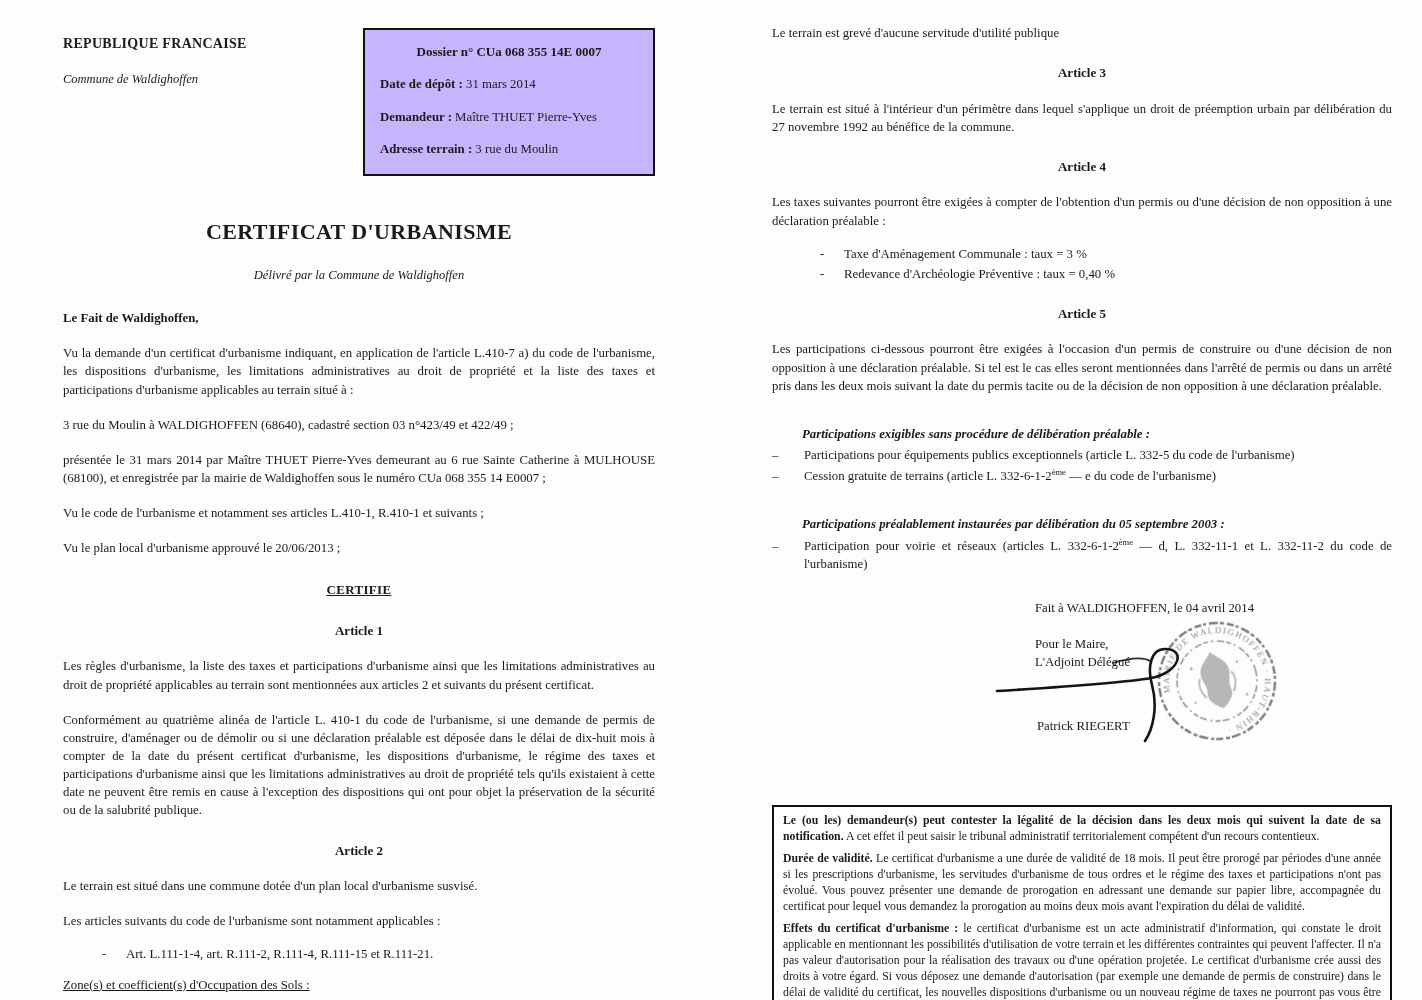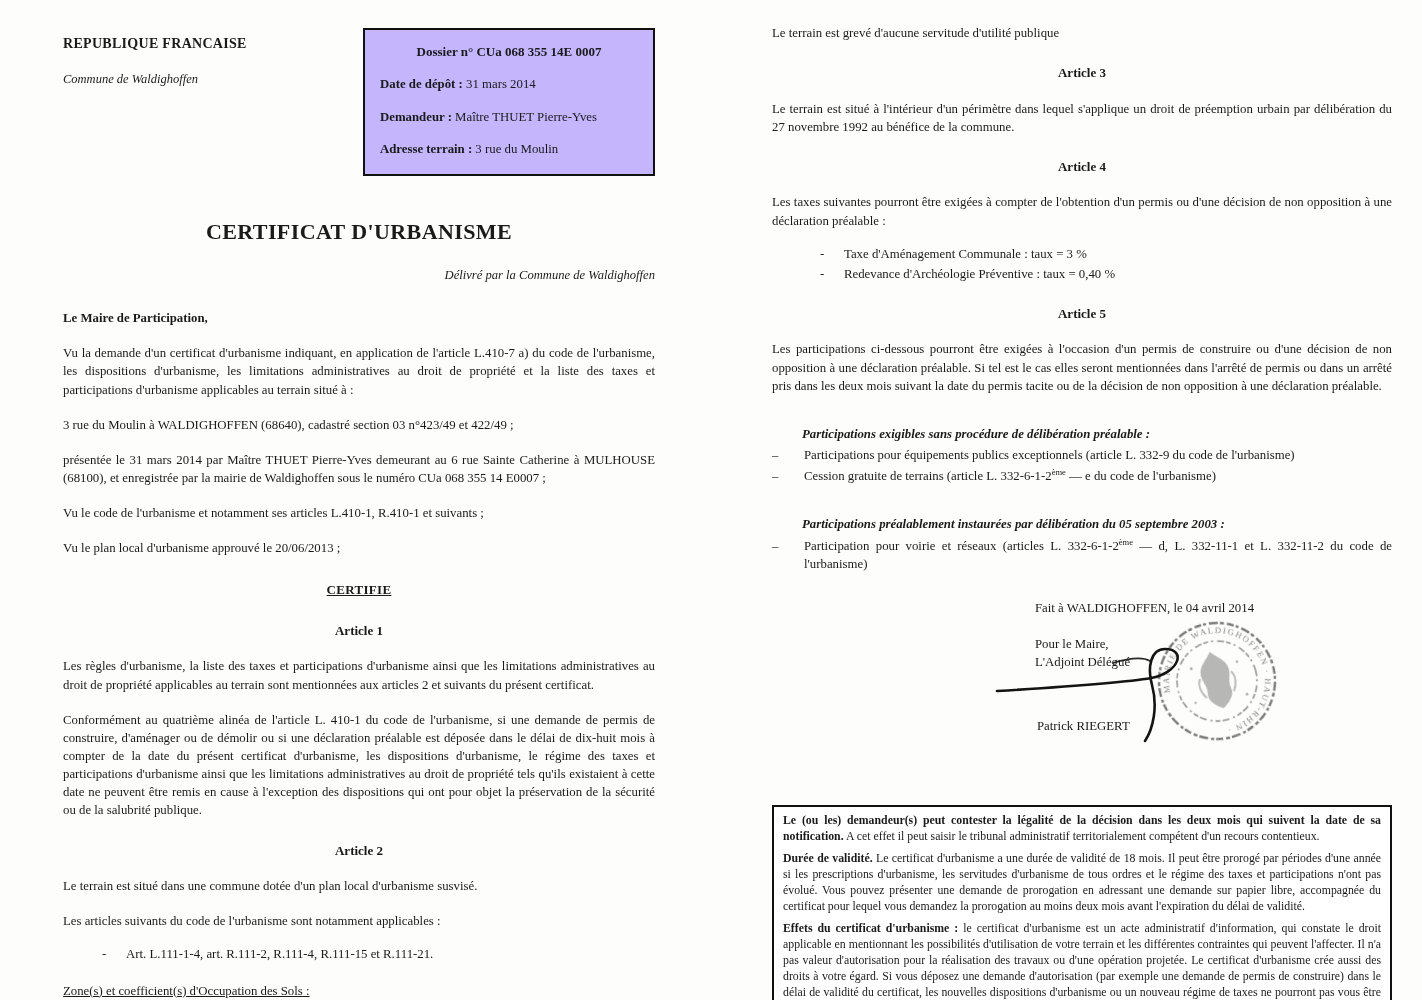--- a/index.html
+++ b/index.html
@@ -22,28 +22,28 @@
   .commune{font-style:italic;margin-top:17px;margin-left:0;font-size:12.5px;}
   .dossier-box{
     margin-left:auto;width:258px;border:2px solid #111;
     padding:13px 15px 16px 15px;background:#c4b5fd;
   }
   .dossier-box .dnum{font-weight:bold;text-align:center;font-size:13px;margin-bottom:4px;}
   .dossier-box .drow{margin-top:14px;font-size:12.8px;}
   .dossier-box .drow .lbl{font-weight:bold;}
   
   .doc-title{font-size:22px;font-weight:bold;text-align:center;margin-top:40px;letter-spacing:.4px;}
-  .doc-sub{font-style:italic;text-align:right;margin-top:20px;font-size:12.6px;}
+  .doc-sub{font-style:italic;text-align:center;margin-top:20px;font-size:12.6px;}
   .maire{font-weight:bold;margin-top:24px;}
   .para{margin-top:17px;}
   .art-head{font-weight:bold;text-align:center;margin-top:22px;font-size:13px;}
   .certifie{font-weight:bold;text-decoration:underline;text-align:center;margin-top:24px;font-size:13px;letter-spacing:.3px;}
   .li-dash{margin-top:15px;padding-left:63px;text-indent:-24px;}
   .li-dash .dash{display:inline-block;width:24px;text-indent:0;}
-  .zones-head{margin-top:18px;text-decoration:underline;}
+  .zones-head{margin-top:12px;text-decoration:underline;}
   
   .tax-li{padding-left:72px;text-indent:-24px;margin-top:2px;}
   .tax-li .dash{display:inline-block;width:24px;text-indent:0;}
   .part-li{margin-top:3px;padding-left:32px;text-indent:-32px;}
   .part-li .dash{display:inline-block;width:32px;text-indent:0;}
   .part-head{font-weight:bold;font-style:italic;margin-top:30px;margin-left:30px;}
   sup{font-size:8.5px;vertical-align:super;line-height:0;}
   
   .sign-block{position:relative;margin-top:26px;margin-left:263px;height:178px;}
   .fait{margin-bottom:18px;}
@@ -73,21 +73,21 @@
       <div class="dnum">Dossier n° CUa 068 355 14E 0007</div>
       <div class="drow"><span class="lbl">Date de dépôt :</span><span> 31 mars 2014</span></div>
       <div class="drow"><span class="lbl">Demandeur :</span><span> Maître THUET Pierre-Yves</span></div>
       <div class="drow"><span class="lbl">Adresse terrain :</span><span> 3 rue du Moulin</span></div>
     </div>
   </div>
 
   <div class="doc-title">CERTIFICAT D'URBANISME</div>
   <div class="doc-sub">Délivré par la Commune de Waldighoffen</div>
 
-  <p class="maire">Le Maire de Participation,</p>
+  <p class="maire">Le Fait de Waldighoffen,</p>
 
   <p class="para just">Vu la demande d'un certificat d'urbanisme indiquant, en application de l'article L.410-7 a) du code de l'urbanisme, les dispositions d'urbanisme, les limitations administratives au droit de propriété et la liste des taxes et participations d'urbanisme applicables au terrain situé à :</p>
   <p class="para just">3 rue du Moulin à WALDIGHOFFEN (68640), cadastré section 03 n°423/49 et 422/49 ;</p>
   <p class="para just">présentée le 31 mars 2014 par Maître THUET Pierre-Yves demeurant au 6 rue Sainte Catherine à MULHOUSE (68100), et enregistrée par la mairie de Waldighoffen sous le numéro  CUa 068 355 14 E0007 ;</p>
   <p class="para just">Vu le code de l'urbanisme et notamment ses articles L.410-1, R.410-1 et suivants ;</p>
   <p class="para just">Vu le plan local d'urbanisme approuvé le 20/06/2013 ;</p>
 
   <div class="certifie">CERTIFIE</div>
 
   <div class="art-head">Article 1</div>
@@ -117,21 +117,21 @@
   <div style="margin-top:15px;">
     <p class="tax-li"><span class="dash">-</span><span>Taxe d'Aménagement Communale : taux = 3 %</span></p>
     <p class="tax-li"><span class="dash">-</span><span>Redevance d'Archéologie Préventive : taux = 0,40 %</span></p>
   </div>
 
   <div class="art-head">Article 5</div>
   <p class="para just">Les participations ci-dessous pourront être exigées à l'occasion d'un permis de construire ou d'une décision de non opposition à une déclaration préalable. Si tel est le cas elles seront mentionnées dans l'arrêté de permis ou dans un arrêté pris dans les deux mois suivant la date du permis tacite ou de la décision de non opposition à une déclaration préalable.</p>
 
   <p class="part-head">Participations exigibles sans procédure de délibération préalable :</p>
 
-  <p class="part-li"><span class="dash">–</span><span>Participations pour équipements publics exceptionnels (article L. 332-9 du code de l'urbanisme)</span></p>
+  <p class="part-li"><span class="dash">–</span><span>Participations pour équipements publics exceptionnels (article L. 332-5 du code de l'urbanisme)</span></p>
   <p class="part-li"><span class="dash">–</span><span>Cession gratuite de terrains (article L. 332-6-1-2</span><sup>ème</sup><span> — e du code de l'urbanisme)</span></p>
 
   <p class="part-head">Participations préalablement instaurées par délibération du 05 septembre 2003 :</p>
 
   <p class="part-li just"><span class="dash">–</span><span>Participation pour voirie et réseaux (articles L. 332-6-1-2</span><sup>ème</sup><span> — d, L. 332-11-1 et L. 332-11-2 du code de l'urbanisme)</span></p>
 
   <div class="sign-block">
     <p class="fait">Fait à WALDIGHOFFEN, le 04 avril 2014</p>
     <p class="pour">Pour le Maire,</p>
     <p>L'Adjoint Délégué</p>

